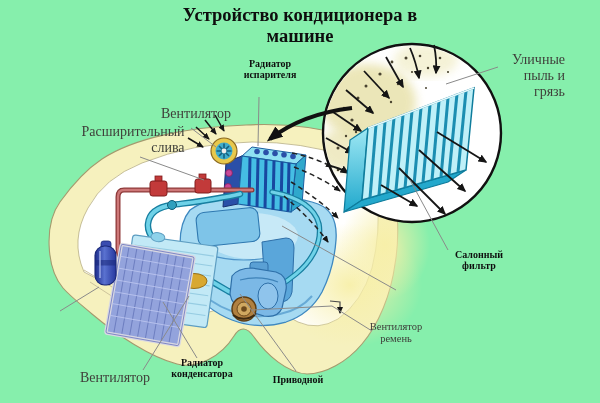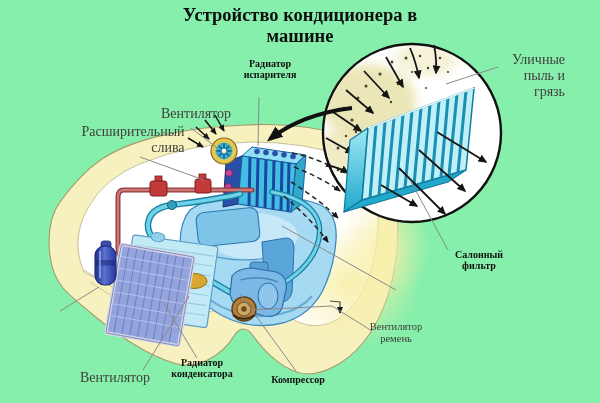--- a/index.html
+++ b/index.html
@@ -304,15 +304,15 @@
 <div class="lbl t11" style="left:133px;top:124px;">Расширительный
 слива</div>
 <div class="lbl t11" style="left:530px;top:52px;">Уличные пыль и грязь</div>
 <div class="lbl b t13" style="left:479px;top:249px;">Салонный
 фильтр</div>
 <div class="lbl t10" style="left:396px;top:321px;">Вентилятор
 ремень</div>
 <div class="lbl t11" style="left:115px;top:370px;">Вентилятор</div>
 <div class="lbl b t13" style="left:202px;top:357px;">Радиатор
 конденсатора</div>
-<div class="lbl b t13" style="left:298px;top:374px;">Компрессор</div>
+<div class="lbl b t13" style="left:298px;top:374px;">Приводной</div>
 
 </div>
 
 </body></html>

